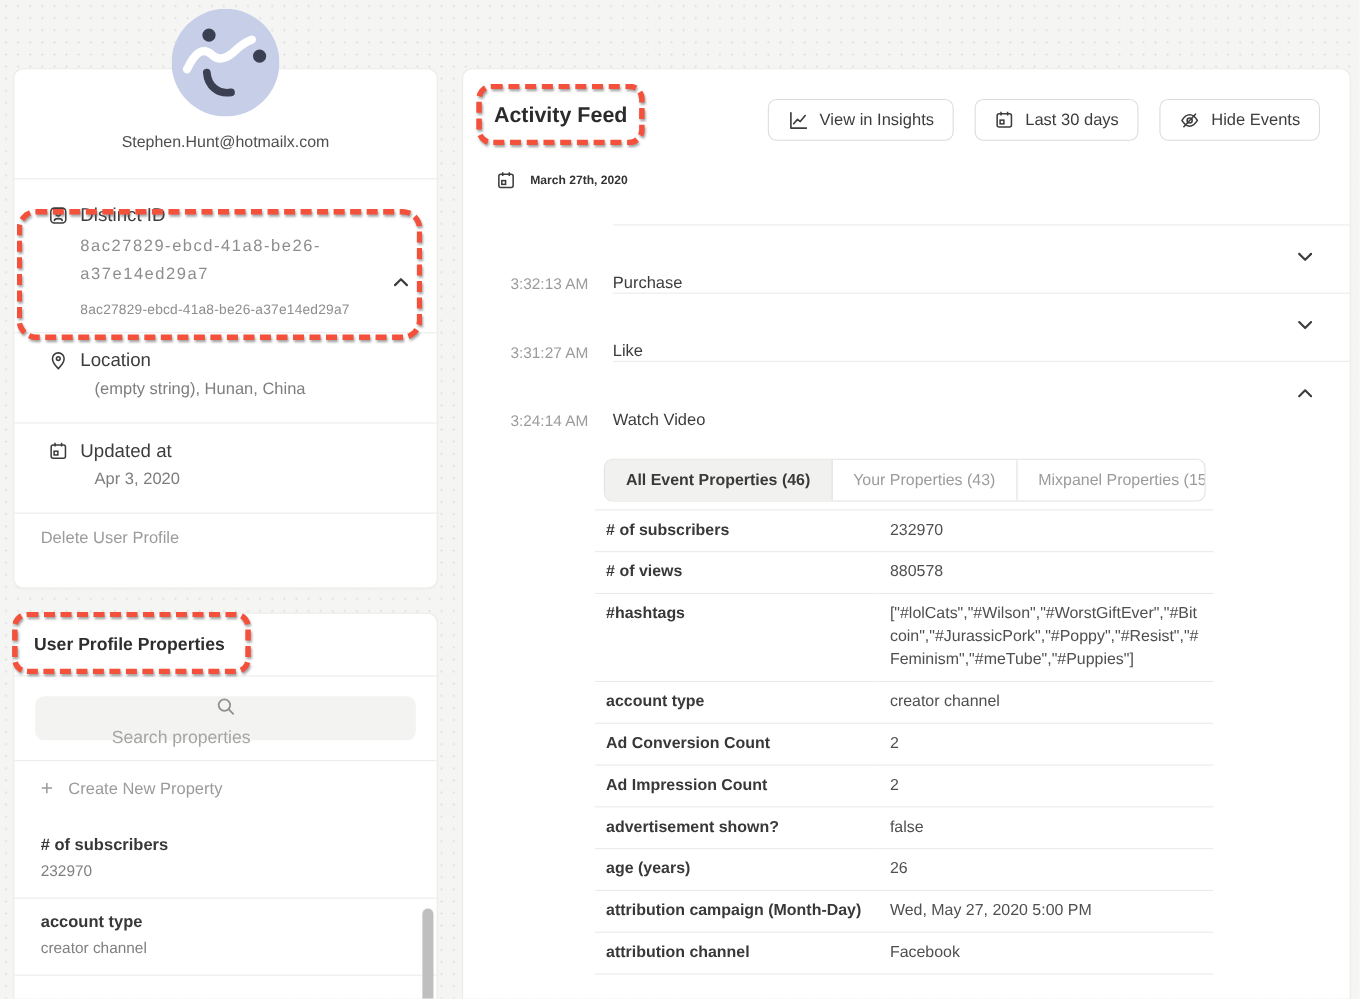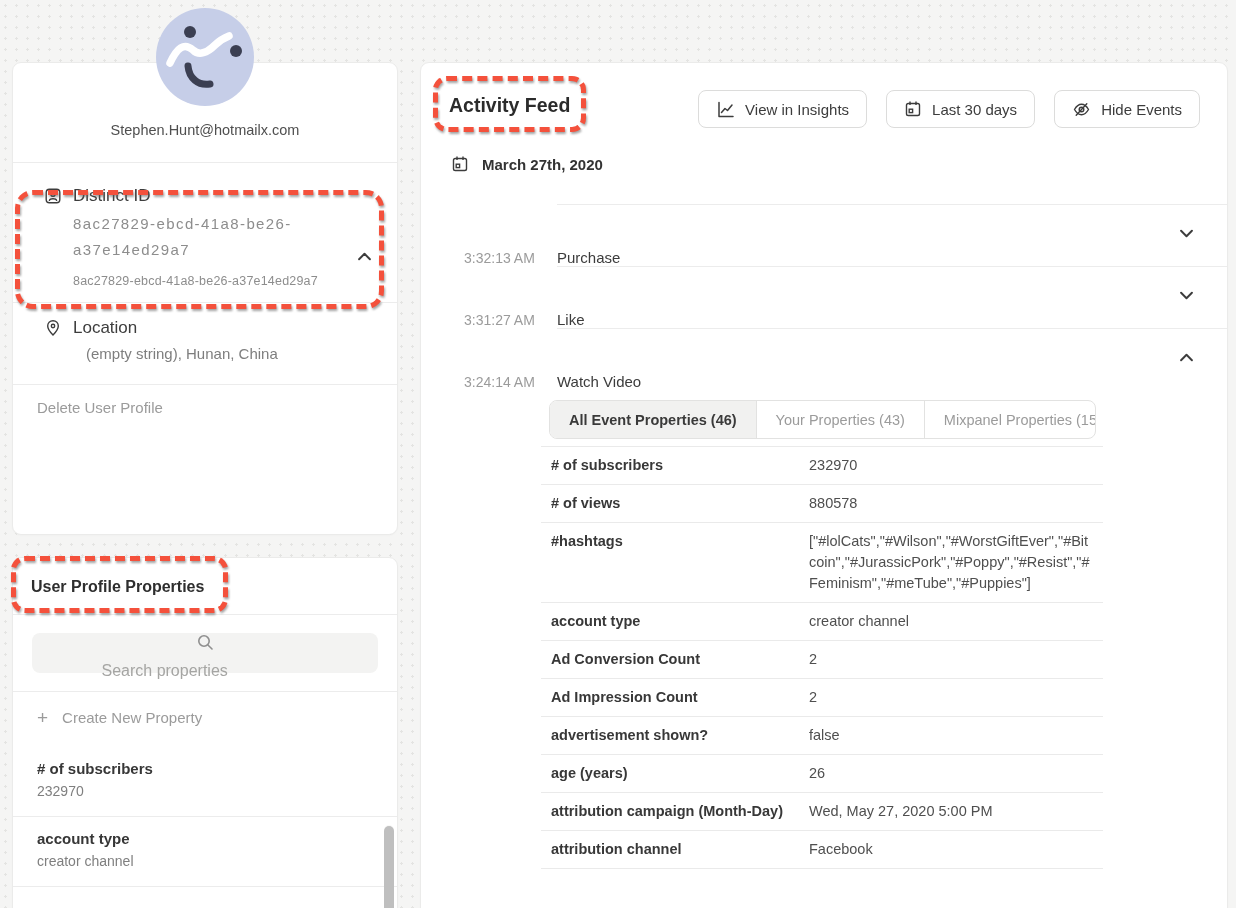--- a/index.html
+++ b/index.html
@@ -65,30 +65,30 @@
                  background:#bfbfbf; border-radius:5px; }
 
   
   .feed-card{ left:420px; top:62px; width:808px; height:866px; }
   .feed-title{ position:absolute; left:28px; top:31px; font-size:19.5px; font-weight:700; color:#2b2b2b; }
   .feed-actions{ position:absolute; right:27px; top:27px; display:flex; gap:19px; }
   .btn{ display:flex; align-items:center; gap:10px; height:38px; padding:0 17px;
         background:#fff; border:1px solid #dcdcdb; border-radius:8px;
         font-family:"Liberation Sans",sans-serif; font-size:15px; color:#3c3c3c; cursor:pointer; }
   .date-row{ position:absolute; left:30px; top:92px; display:flex; align-items:center; gap:13px;
-             font-size:15px; font-weight:700; color:#333; }
+             font-size:11px; font-weight:700; color:#333; }
 
   .events{ position:absolute; left:27px; right:0; top:141px; }
   .event-row{ position:relative; height:62px; display:flex; align-items:flex-end; cursor:pointer;margin-left:16px; }
   .event-row::before{ content:""; position:absolute; top:0; left:93px; right:0; height:1px; background:#ececec; }
   .event-time{ width:93px; font-size:14px; color:#9b9b9b; }
   .event-name{ font-size:15px; color:#3c3c3c; }
   .event-chevron{ position:absolute; right:34px; top:25px; }
 
-  .event-detail{ margin:10px 0 0 93px; width:562px; }
+  .event-detail{ margin:27px 0 0 93px; width:562px; }
   .tabs{ display:flex; margin-left:8px; width:547px; height:39px; border:1px solid #e2e2e1;
          border-radius:8px; background:#fff; overflow:hidden; }
   .tab{ display:flex; align-items:center; padding:0 19px; font-size:14.5px; color:#9b9b9b;
         border-right:1px solid #e2e2e1; cursor:pointer; white-space:nowrap; }
   .tab:last-child{ border-right:none; }
   .tab.active{ background:#f1f1f0; color:#3a3a3a; font-weight:700; }
   .props-table{ margin-top:7px; width:562px; border-collapse:collapse; }
   .props-table tr{ border-top:1px solid #eaeaea; }
   .props-table tr:last-child{ border-bottom:1px solid #eaeaea; }
   .props-table td{ padding:8px 10px; font-size:14.5px; line-height:21px; vertical-align:top; }
@@ -142,20 +142,34 @@
           <svg width="18" height="18" viewBox="0 0 18 18" fill="none" stroke="#3c3c3c" stroke-width="1.4">
             <path d="M9 1.8C5.9 1.8 3.7 4.2 3.7 7.1c0 3.7 5.3 9 5.3 9s5.3-5.3 5.3-9c0-2.9-2.2-5.3-5.3-5.3z"></path>
             <circle cx="9" cy="7" r="1.7"></circle>
           </svg>
         </span>
         <span class="sec-title">Location</span>
       </div>
       <div class="sec-value">(empty string), Hunan, China</div>
     </div>
 
+    <div class="sec">
+      <div class="sec-head">
+        <span class="icon">
+          <svg width="18" height="18" viewBox="0 0 18 18" fill="none" stroke="#3c3c3c" stroke-width="1.4">
+            <rect x="2.5" y="3.5" width="13" height="12" rx="1.8"></rect>
+            <line x1="6" y1="1.6" x2="6" y2="5"></line>
+              <line x1="12" y1="1.6" x2="12" y2="5"></line>
+            <rect x="5.2" y="9.2" width="3.4" height="3.4"></rect>
+          </svg>
+        </span>
+        <span class="sec-title">Updated at</span>
+      </div>
+      <div class="sec-value">Apr 3, 2020</div>
+    </div>
 
     <div class="delete-sec">Delete User Profile</div>
   </section>
 
   <div class="avatar">
     <svg width="98" height="98" viewBox="0 0 98 98">
       <circle cx="49" cy="49" r="49" fill="#c6cee8"></circle>
       <path d="M14 55 C21 40 28 34 37 42 C43 48 51 45 59 37 C63 33 68 30 73 28" fill="none" stroke="#ffffff" stroke-width="7.5" stroke-linecap="round"></path>
       <circle cx="34" cy="24" r="6" fill="#3b3f52"></circle>
       <circle cx="80" cy="43" r="6" fill="#3b3f52"></circle>

